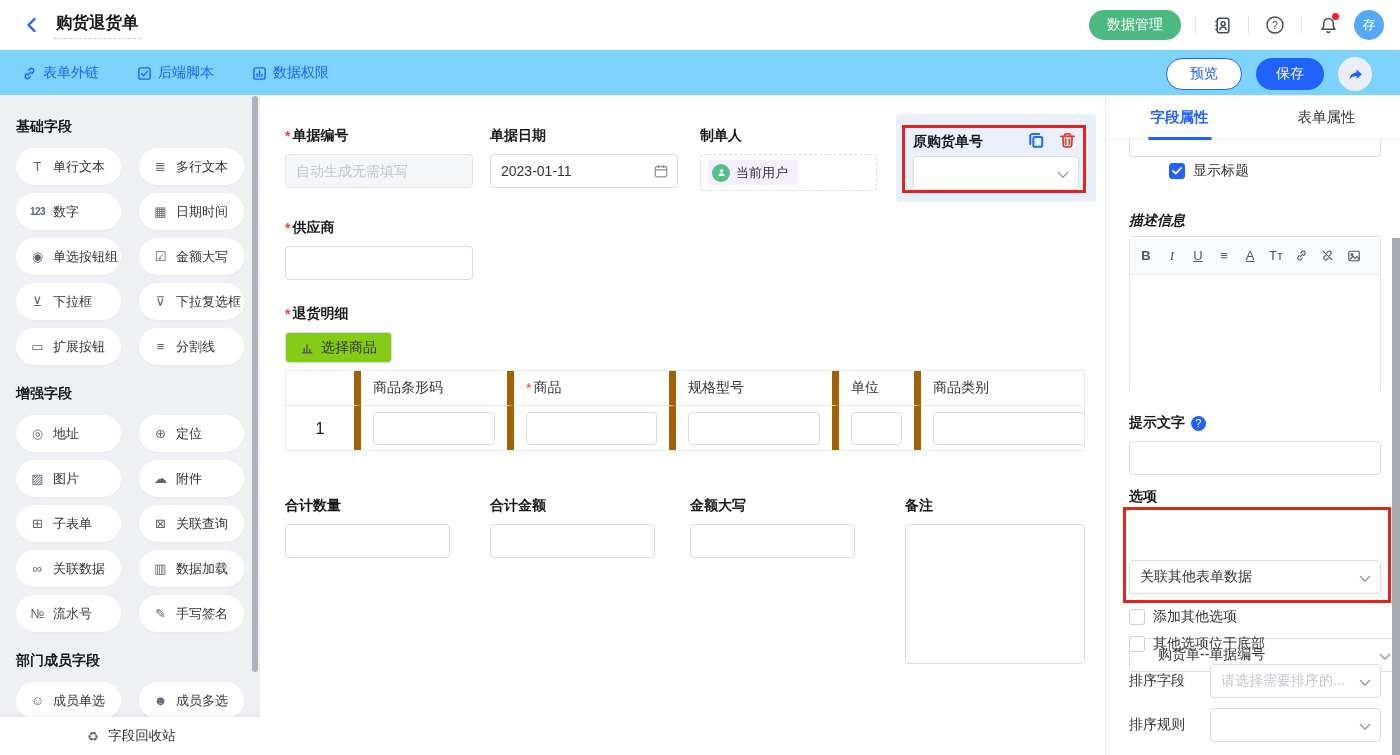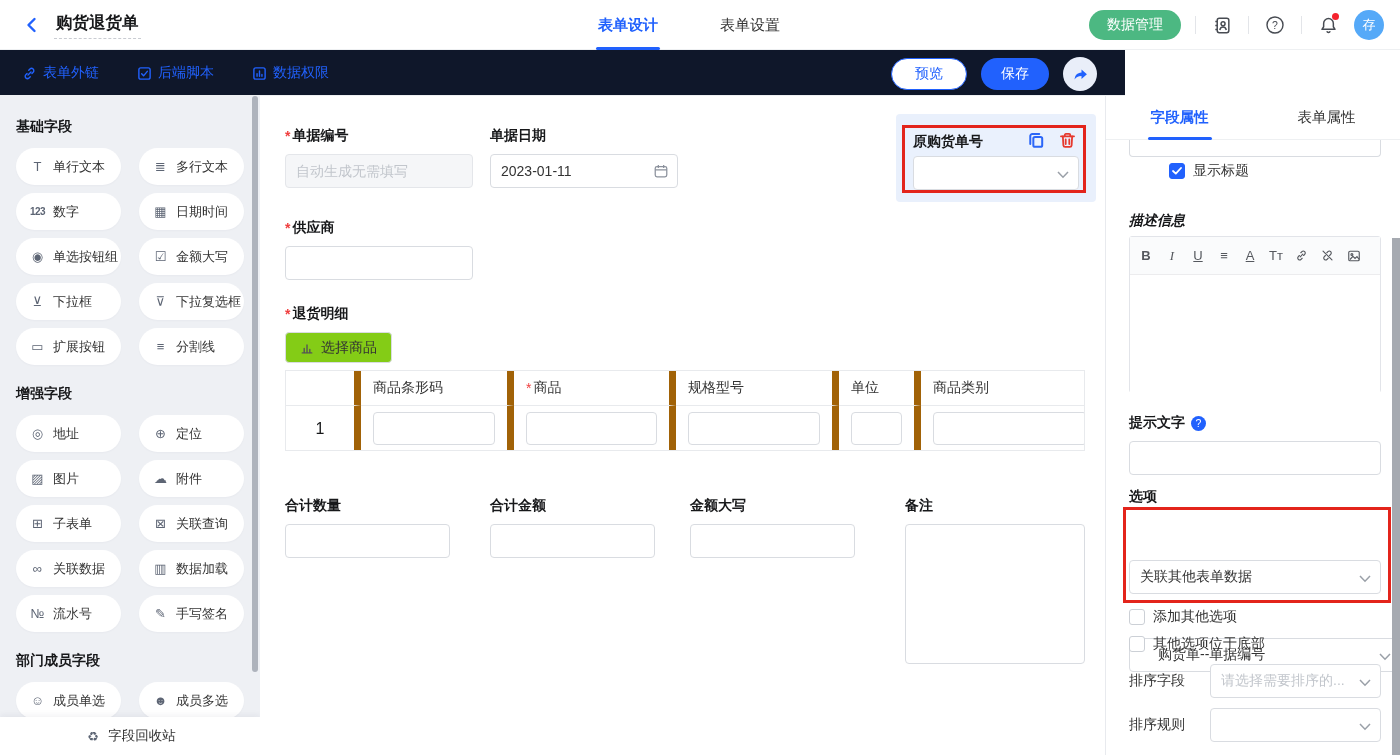--- a/index.html
+++ b/index.html
@@ -20,21 +20,21 @@
   .hdr-right { position:absolute; right:16px; top:0; height:50px; display:flex; align-items:center; gap:14px; }
   .btn-green { height:30px; padding:0 18px; background:#4cb882; color:#fff; font-size:14px;
     border:none; border-radius:16px; display:flex; align-items:center; }
   .vdiv { width:1px; height:18px; background:#e3e5e9; }
   .icon-btn { width:24px; height:24px; display:flex; align-items:center; justify-content:center; position:relative; }
   .bell-dot { position:absolute; right:1px; top:0; width:7px; height:7px; background:#f5222d; border-radius:50%; }
   .avatar { width:30px; height:30px; border-radius:50%; background:#55a9f8; color:#fff; font-size:13px;
     display:flex; align-items:center; justify-content:center; }
 
   
-  .toolbar { position:absolute; left:0; top:50px; width:1125px; height:46px; background:#0f172a;
+  .toolbar { position:absolute; left:0; top:50px; width:1400px; height:46px; background:#7dd3fc;
     border-bottom:1px solid #eef0f2; z-index:29; }
   .tb-links { position:absolute; left:22px; top:0; height:46px; display:flex; gap:38px; align-items:center; }
   .tb-link { display:flex; align-items:center; gap:6px; color:#2161fd; font-size:14px; cursor:pointer; }
   .tb-right { position:absolute; right:28px; top:7px; display:flex; gap:14px; align-items:center; }
   .btn-preview { width:76px; height:32px; border-radius:16px; border:1px solid #2161fd; color:#2161fd;
     background:#fff; font-size:14px; display:flex; align-items:center; justify-content:center; }
   .btn-save { width:68px; height:32px; border-radius:16px; border:none; color:#fff; background:#2161fd;
     font-size:14px; display:flex; align-items:center; justify-content:center; }
   .btn-share { width:34px; height:34px; border-radius:50%; background:#e9eef9; display:flex; align-items:center; justify-content:center; }
 
@@ -126,24 +126,20 @@
 
 <div class="header">
   <div class="hdr-left">
     <span class="icon-btn">
       <svg width="18" height="18" viewBox="0 0 18 18">
           <polyline points="11.5,3 5.5,9 11.5,15" fill="none" stroke="#2161fd" stroke-width="2.4" stroke-linecap="round" stroke-linejoin="round"></polyline>
         </svg>
     </span>
     <span class="page-title">购货退货单</span>
   </div>
-  <div class="hdr-tabs">
-    <div class="hdr-tab active">表单设计</div>
-    <div class="hdr-tab">表单设置</div>
-  </div>
   <div class="hdr-right">
     <button class="btn-green">数据管理</button>
     <div class="vdiv"></div>
     <span class="icon-btn">
       <svg width="19" height="19" viewBox="0 0 18 18" fill="none" stroke="#474b52" stroke-width="1.4">
           <rect x="4" y="2.2" width="11" height="13.6" rx="2"></rect>
           <path d="M4 5.2H2.2M4 9H2.2M4 12.8H2.2"></path>
           <circle cx="9.5" cy="7.3" r="1.9"></circle>
           <path d="M6.4 13.2c.5-1.8 1.7-2.7 3.1-2.7s2.6.9 3.1 2.7"></path>
         </svg>
@@ -329,20 +325,36 @@
       </div>
     <div class="date-wrap" style="margin-top:8px;">
       <input class="inp" value="2023-01-11" style="">
       <svg width="16" height="16" viewBox="0 0 18 18" fill="none" stroke="#8b919c" stroke-width="1.4">
           <rect x="2.5" y="4" width="13" height="11.5" rx="2"></rect>
           <path d="M2.5 7.6h13M6 2.3v3.2M12 2.3v3.2"></path>
         </svg>
     </div>
   </div>
 
+  <div class="fgroup" style="left:440px; top:30px; width:177px;">
+    <div class="f-label">
+        <span>制单人</span>
+      </div>
+    <div class="dashed-box" style="margin-top:8px;">
+      <div class="user-tag">
+        <span class="user-circ">
+          <svg width="11" height="11" viewBox="0 0 16 16">
+              <circle cx="8" cy="5.6" r="2.7" fill="#fff"></circle>
+              <path d="M3.2 13.2c.6-2.8 2.4-4.2 4.8-4.2s4.2 1.4 4.8 4.2z" fill="#fff"></path>
+            </svg>
+        </span>
+        <span>当前用户</span>
+      </div>
+    </div>
+  </div>
 
   <div class="sel-wrap"></div>
   <div class="red-box1">
     <div class="rb1-label">原购货单号</div>
     <div class="rb1-icons">
       <span>
         <svg width="19" height="19" viewBox="0 0 18 18" fill="none" stroke="#2b66f8" stroke-width="1.9" stroke-linecap="round">
             <rect x="6" y="5.6" width="8.4" height="9.4" rx="1.6"></rect>
             <path d="M11.6 2.9H5A1.9 1.9 0 0 0 3.1 4.8v7.4"></path>
           </svg>

